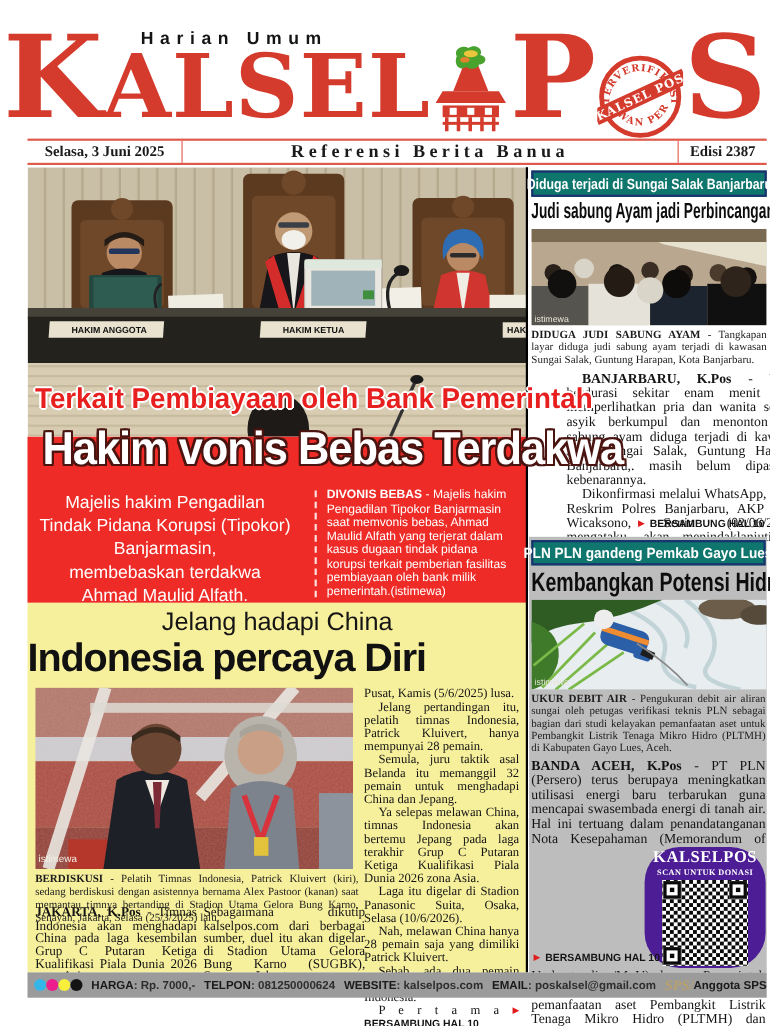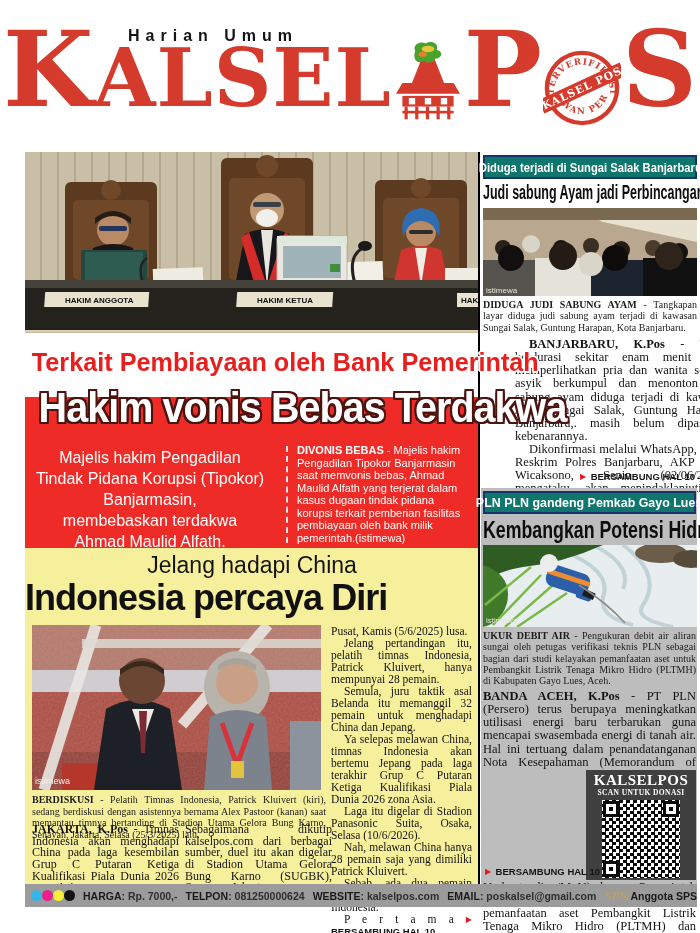--- a/index.html
+++ b/index.html
@@ -17,21 +17,21 @@
   .houselogo{align-self:flex-end;margin:0 2px -2px 4px;}
   .stamp{align-self:center;position:relative;top:18px;margin:0 1px;}
   .datebar{position:absolute;left:25px;top:126px;width:672px;height:24px;display:flex;
            border-top:2px solid #e05a4b;border-bottom:2px solid #e05a4b;box-sizing:border-box;
            font-family:"Liberation Serif",serif;color:#1a1a1a;}
   .datebar .cell{display:flex;align-items:center;justify-content:center;}
   .d-left{width:140px;font-size:13.5px;font-weight:bold;border-right:1.5px solid #e05a4b;}
   .d-mid{flex:1;font-size:16.5px;font-weight:bold;letter-spacing:4px;}
   .d-right{width:80px;font-size:13.5px;font-weight:bold;border-left:1.5px solid #e05a4b;}
   
-  .courtphoto{position:absolute;left:25px;top:152px;width:454px;height:181px;overflow:hidden;}
+  .courtphoto{position:absolute;left:25px;top:152px;width:454px;height:245px;overflow:hidden;}
   .leadkicker{position:absolute;left:25px;top:347px;width:454px;text-align:center;z-index:6;
       font-size:26px;font-weight:bold;color:#e81f1f;white-space:nowrap;transform:scaleX(.97);
       text-shadow:-2px 0 #fff,2px 0 #fff,0 -2px #fff,0 2px #fff,-1px -1px #fff,1px 1px #fff,-1px 1px #fff,1px -1px #fff;}
   .redbox{position:absolute;left:25px;top:397px;width:454px;height:151px;background:#ee2b26;}
   .leadheadline{position:absolute;left:25px;top:384px;width:454px;text-align:center;z-index:6;
       font-size:42px;font-weight:bold;color:#fff;white-space:nowrap;transform:scaleX(.94);letter-spacing:-1px;
       text-shadow:-2px 0 #4a1410,2px 0 #4a1410,0 -2px #4a1410,0 2px #4a1410,2px 2px #4a1410,-2px -2px #4a1410,2px -2px #4a1410,-2px 2px #4a1410;}
   .standfirst{position:absolute;left:34px;top:447px;width:232px;text-align:center;color:#fff;
       font-size:16px;line-height:1.32;font-weight:500;}
   .lead-cont{margin-top:3px;font-size:14px;font-weight:bold;color:#fff;}
@@ -75,21 +75,21 @@
   .graypanel{position:absolute;left:481px;top:488px;width:216px;height:396px;background:#bdbdbd;}
   .kick2{position:absolute;left:2px;top:3px;width:213px;height:23px;}
   .kick2 span{font-size:13.5px;white-space:nowrap;transform:scaleX(.92);}
   .head2{position:absolute;left:2px;top:28px;font-size:24px;font-weight:bold;color:#0d0d0d;white-space:nowrap;
          transform:scaleX(.74);transform-origin:left center;}
   .photo2{position:absolute;left:2px;top:57px;width:214px;height:82px;overflow:hidden;}
   .cap2{position:absolute;left:2px;top:142px;width:213px;}
   .body2{position:absolute;left:2px;top:202px;width:213px;}
   .qr-float{float:right;width:110px;height:190px;padding-top:80px;box-sizing:border-box;
             shape-outside:inset(80px 0 0 0);margin-left:5px;}
-  .qrbox{width:110px;height:110px;background:#404040;text-align:center;color:#fff;}
+  .qrbox{width:110px;height:110px;background:#4c1d95;text-align:center;color:#fff;border-radius:32px;}
   .qrtitle{font-size:15px;font-weight:bold;letter-spacing:.5px;padding-top:3px;}
   .qrsub{font-size:7.5px;font-weight:bold;letter-spacing:.4px;}
   .qrcode{width:78px;height:78px;margin:3px auto 0;position:relative;
       background:repeating-conic-gradient(#0a0a0a 0% 25%,#fff 0% 50%) 0 0/7px 7px,#fff;}
   .finder{position:absolute;width:16px;height:16px;border:3px solid #0a0a0a;background:#fff;box-sizing:border-box;}
   .finder::after{content:"";position:absolute;left:3px;top:3px;width:4px;height:4px;background:#0a0a0a;}
   .f-tl{left:1px;top:1px;} .f-tr{right:1px;top:1px;} .f-bl{left:1px;bottom:1px;}
   .cont2{position:absolute;left:4px;top:373px;}
   
   .footer{position:absolute;left:25px;top:884px;width:672px;height:23px;background:#9b9b9b;display:flex;
@@ -140,20 +140,25 @@
         <textPath href="#arcB" startOffset="50%" text-anchor="middle">DEWAN PERS</textPath>
       </text>
       <g transform="rotate(-25 40 40)">
         <rect x="-6" y="32.5" width="92" height="15" fill="#d43b2c"></rect>
         <text x="40" y="44" text-anchor="middle" font-size="11" font-weight="bold" fill="#ffffff" letter-spacing="1">KALSEL POS</text>
       </g>
     </svg>
     <span class="ms">S</span>
   </div>
 
+  <div class="datebar">
+    <div class="cell d-left">Selasa, 3 Juni 2025</div>
+    <div class="cell d-mid">Referensi Berita Banua</div>
+    <div class="cell d-right">Edisi 2387</div>
+  </div>
 
   <div class="courtphoto">
     <svg width="454" height="245" viewBox="0 0 454 245">
       <defs>
         <pattern id="wood" width="17" height="245" patternUnits="userSpaceOnUse">
           <rect width="17" height="245" fill="#c9beA6"></rect>
           <rect x="15" width="2" height="245" fill="#b4a88d"></rect>
         </pattern>
         <pattern id="blinds" width="454" height="9" patternUnits="userSpaceOnUse">
           <rect width="454" height="9" fill="#d8cdb2"></rect>

